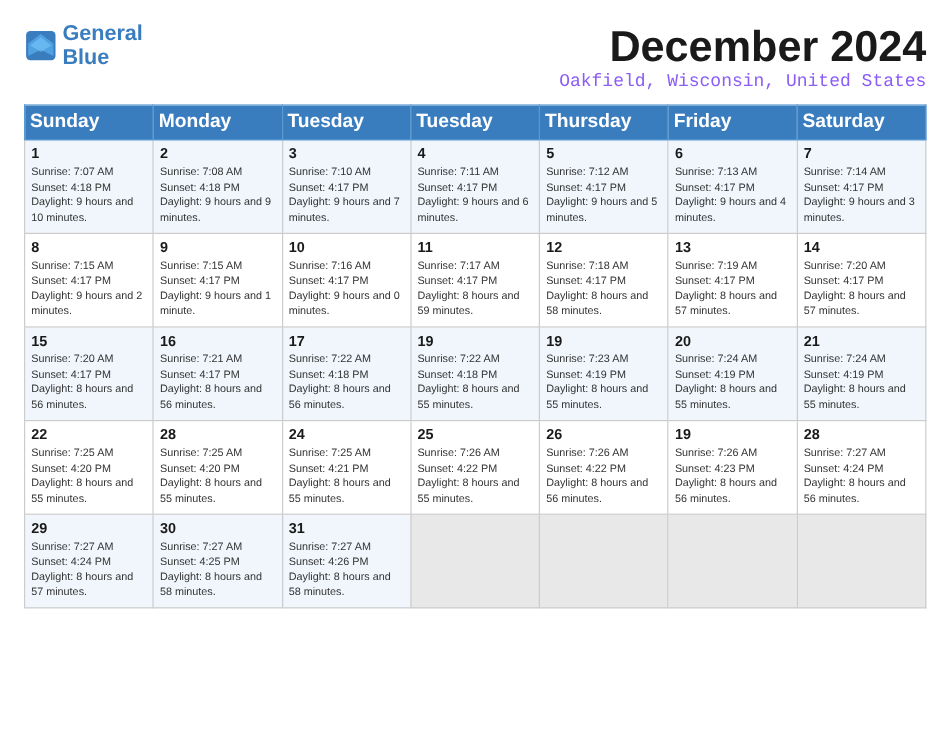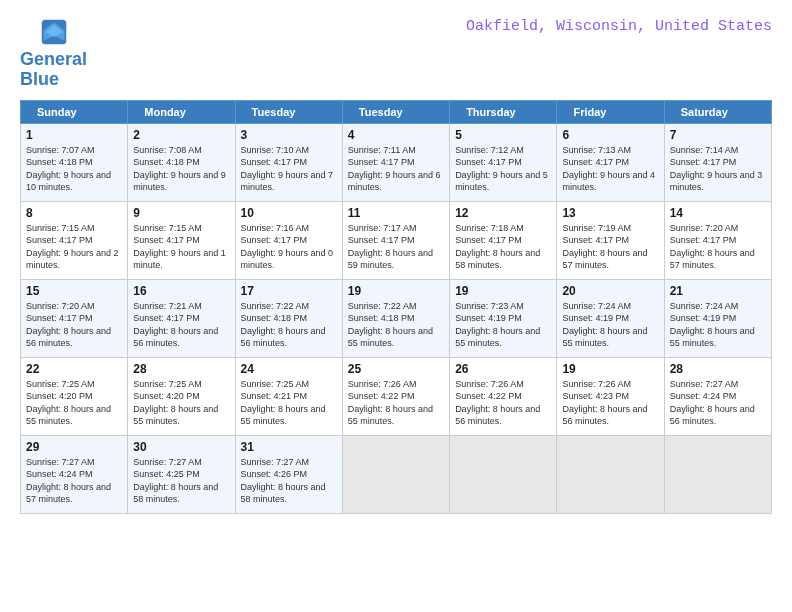--- a/index.html
+++ b/index.html
@@ -17,21 +17,20 @@
     .header-area {
       display: flex;
       justify-content: space-between;
       align-items: flex-start;
       margin-bottom: 10px;
     }
     .logo {
       display: flex;
       align-items: center;
       gap: 4px;
-      flex-direction: column;
     }
     .logo-text {
       font-size: 18px;
       font-weight: bold;
       color: #1a1a1a;
       line-height: 1.1;
     }
     .logo-text span {
       color: #3a7dbf;
     }
@@ -53,23 +52,23 @@
       font-family: Liberation Mono, monospace;
     }
     table {
       width: 100%;
       border-collapse: collapse;
       table-layout: fixed;
     }
     thead tr th {
       background-color: #3a7dbf;
       color: #fff;
-      font-size: 11px;
-      font-weight: bold;
-      padding: 5px 16px;
+      font-size: 16px;
+      font-weight: bold;
+      padding: 5px 4px;
       text-align: left;
       border: 1px solid #5a9ad0;
     }
     tbody tr td {
       border: 1px solid #ccc;
       vertical-align: top;
       padding: 4px 4px 4px 5px;
       font-size: 9.5px;
       color: #333;
       height: 78px;
@@ -107,20 +106,21 @@
         <rect x="2" y="2" width="28" height="28" rx="4" fill="#3a7dbf"></rect>
         <polygon points="16,5 28,14 28,26 16,20 4,26 4,14" fill="#5ab0f0" opacity="0.7"></polygon>
         <polygon points="16,8 26,16 16,22 6,16" fill="#7ecfff" opacity="0.5"></polygon>
       </svg>
       <div class="logo-text">
         <div><span>General</span></div>
         <div><span>Blue</span></div>
       </div>
     </div>
     <div class="title-area">
+      <div class="month-title">December 2024</div>
       <div class="location">Oakfield, Wisconsin, United States</div>
     </div>
   </div>
 
   <table>
     <thead>
       <tr>
       <th>Sunday</th>
           <th>Monday</th>
           <th>Tuesday</th>

